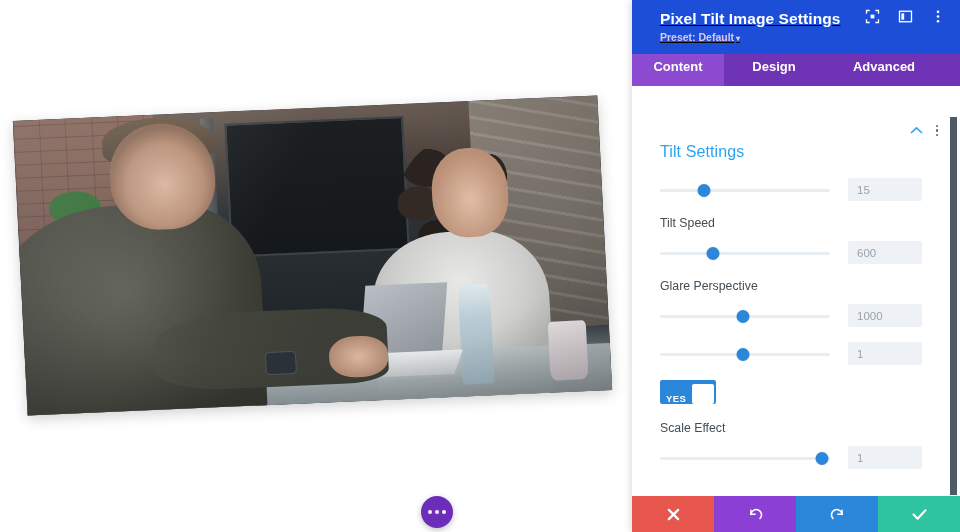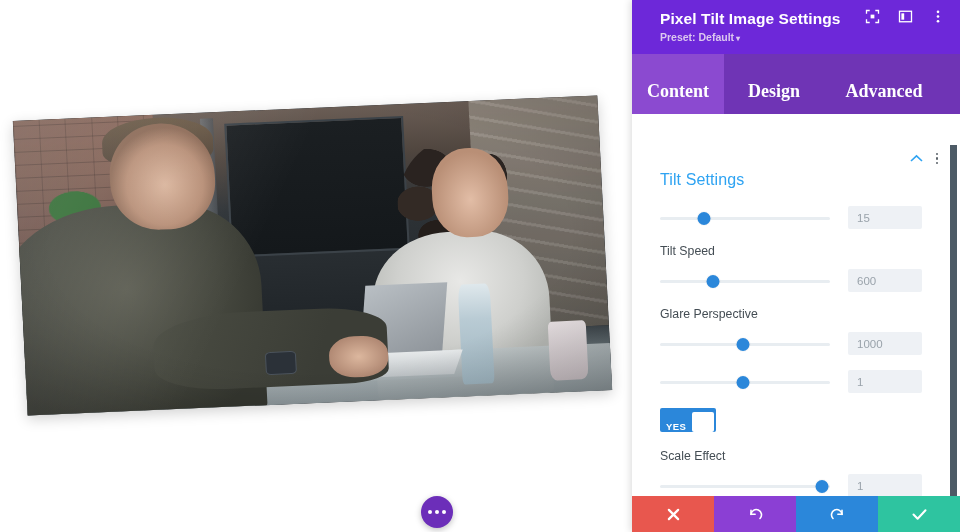--- a/index.html
+++ b/index.html
@@ -215,24 +215,25 @@
     right: 0; top: 0;
     width: 328px;
     height: 532px;
     background: #ffffff;
     box-shadow: -2px 0 7px rgba(0,0,0,0.13);
     display: flex;
     flex-direction: column;
   }
 
   .panel-header {
-    background: #6d28d9;
+    background: #1d4ed8;
     padding: 9px 8px 8px 28px;
     position: relative;
     flex: 0 0 auto;
+    text-decoration: underline;
   }
   .panel-title {
     color: #ffffff;
     font-size: 15.5px;
     font-weight: bold;
     letter-spacing: 0.1px;
     line-height: 19px;
     margin: 0;
   }
   .panel-preset {
@@ -257,28 +258,27 @@
     cursor: pointer;
   }
   .hicon svg { display: block; }
 
   .tabs {
     display: flex;
     background: #6f34b5;
     flex: 0 0 auto;
   }
   .tab {
-    padding: 27px 0 12px 0;
+    padding: 5px 0 12px 0;
     color: #ffffff;
-    font-size: 18px;
+    font-size: 13px;
     font-weight: bold;
     text-align: center;
     cursor: pointer;
     white-space: nowrap;
-    font-family: Liberation Serif, serif;
   }
   .tab-content { width: 92px; background: #8b4ad0; }
   .tab-design  { width: 100px; }
   .tab-advanced{ width: 120px; }
 
   .panel-body {
     position: relative;
     flex: 1 1 auto;
     overflow: hidden;
     background: #ffffff;

